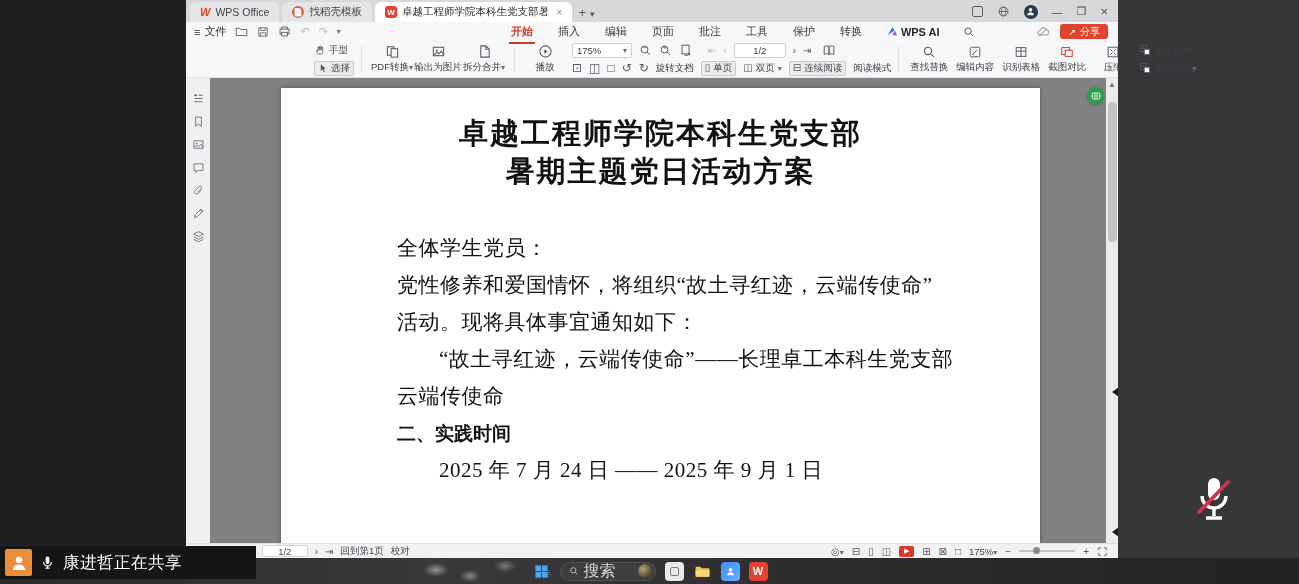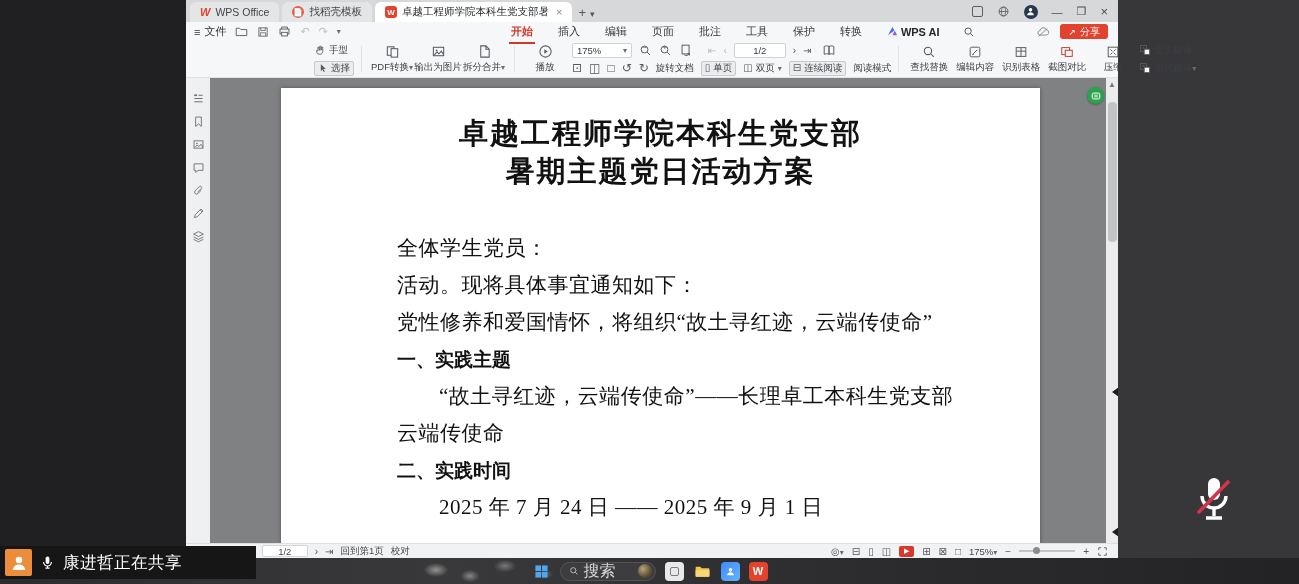--- a/index.html
+++ b/index.html
@@ -518,23 +518,22 @@
       <svg class="i" width="13" height="13">
           <use href="#sy-layers"></use>
         </svg>
     </div>
 
     <div class="docarea">
       <div class="page">
         <div class="dt">卓越工程师学院本科生党支部</div>
         <div class="dt">暑期主题党日活动方案</div>
         <div class="bl first">全体学生党员：</div>
+        <div class="bl">党性修养和爱国情怀，将组织“故土寻红迹，云端传使命”</div>
         <div class="bl">活动。现将具体事宜通知如下：</div>
-        <div class="bl">党性修养和爱国情怀，将组织“故土寻红迹，云端传使命”</div>
-        <div class="bh">一、实践主题</div>
         <div class="bl ind">“故土寻红迹，云端传使命”——长理卓工本科生党支部</div>
         <div class="bl">云端传使命</div>
         <div class="bh">二、实践时间</div>
         <div class="bl ind">2025 年 7 月 24 日 —— 2025 年 9 月 1 日</div>
       </div>
 
       <div class="scrolltrack">
         <div class="scrollup">▲</div>
         <div class="scrollthumb"></div>
       </div>

